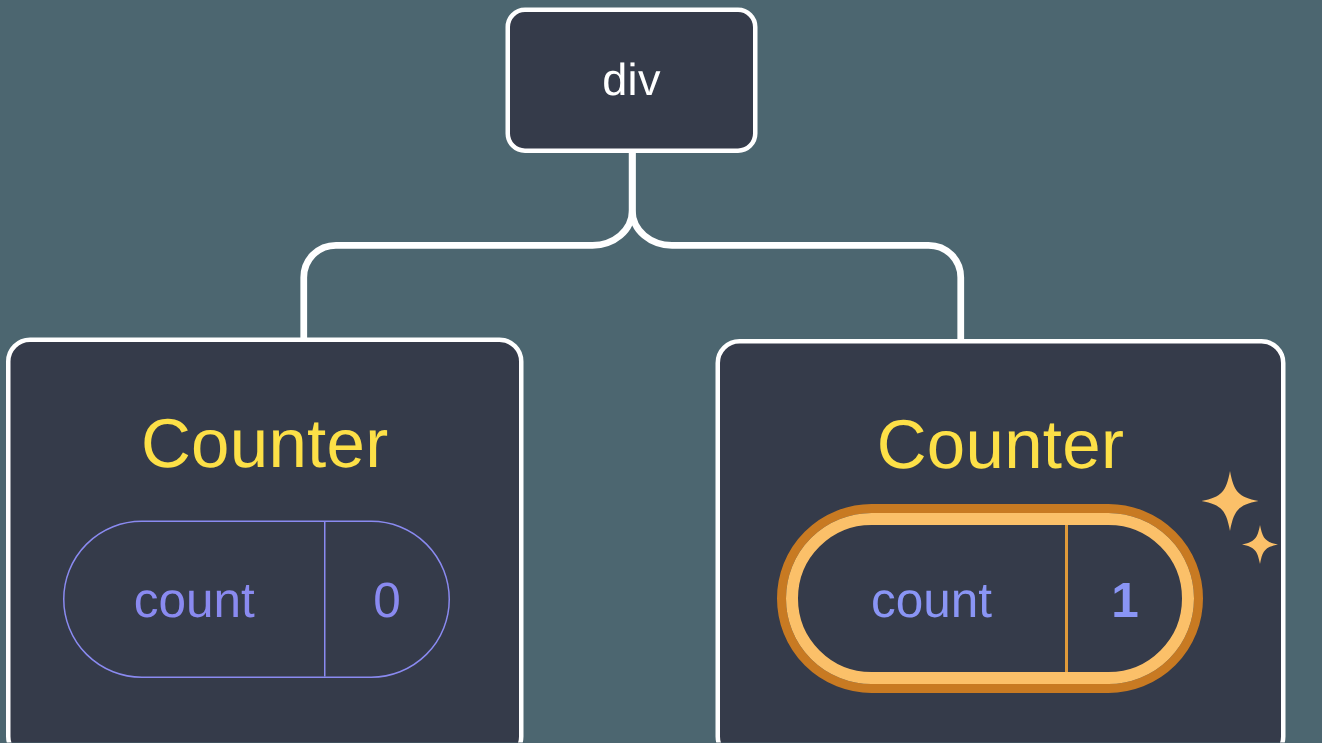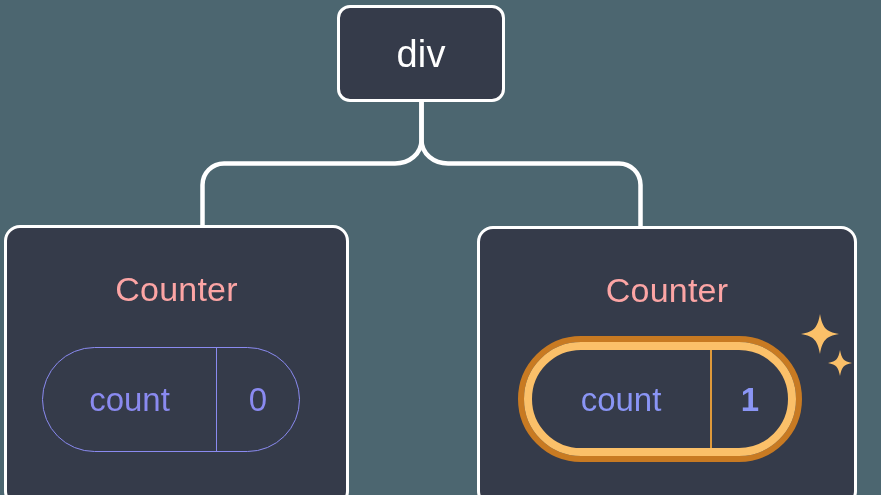--- a/index.html
+++ b/index.html
@@ -47,21 +47,21 @@
     top: 5px;
     width: 168px;
     height: 97px;
     border-radius: 13px;
     display: flex;
     align-items: center;
     justify-content: center;
   }
   #node-div .node-title {
     color: #ffffff;
-    font-size: 38px;
+    font-size: 30px;
     line-height: 1;
     letter-spacing: 0.2px;
   }
 
   .card {
     border-radius: 16px;
     padding-top: 44px;
   }
   #node-counter-left {
     left: 4px;
@@ -71,22 +71,22 @@
   }
   #node-counter-right {
     left: 477px;
     top: 226px;
     width: 380px;
     height: 281px;
   }
   .card .node-title {
     display: block;
     text-align: center;
-    color: #fca5a5;
-    font-size: 34px;
+    color: #fde047;
+    font-size: 46px;
     line-height: 1;
     letter-spacing: 0.2px;
   }
 
   
   .pill-wrap {
     position: absolute;
     z-index: 3;
   }
 

